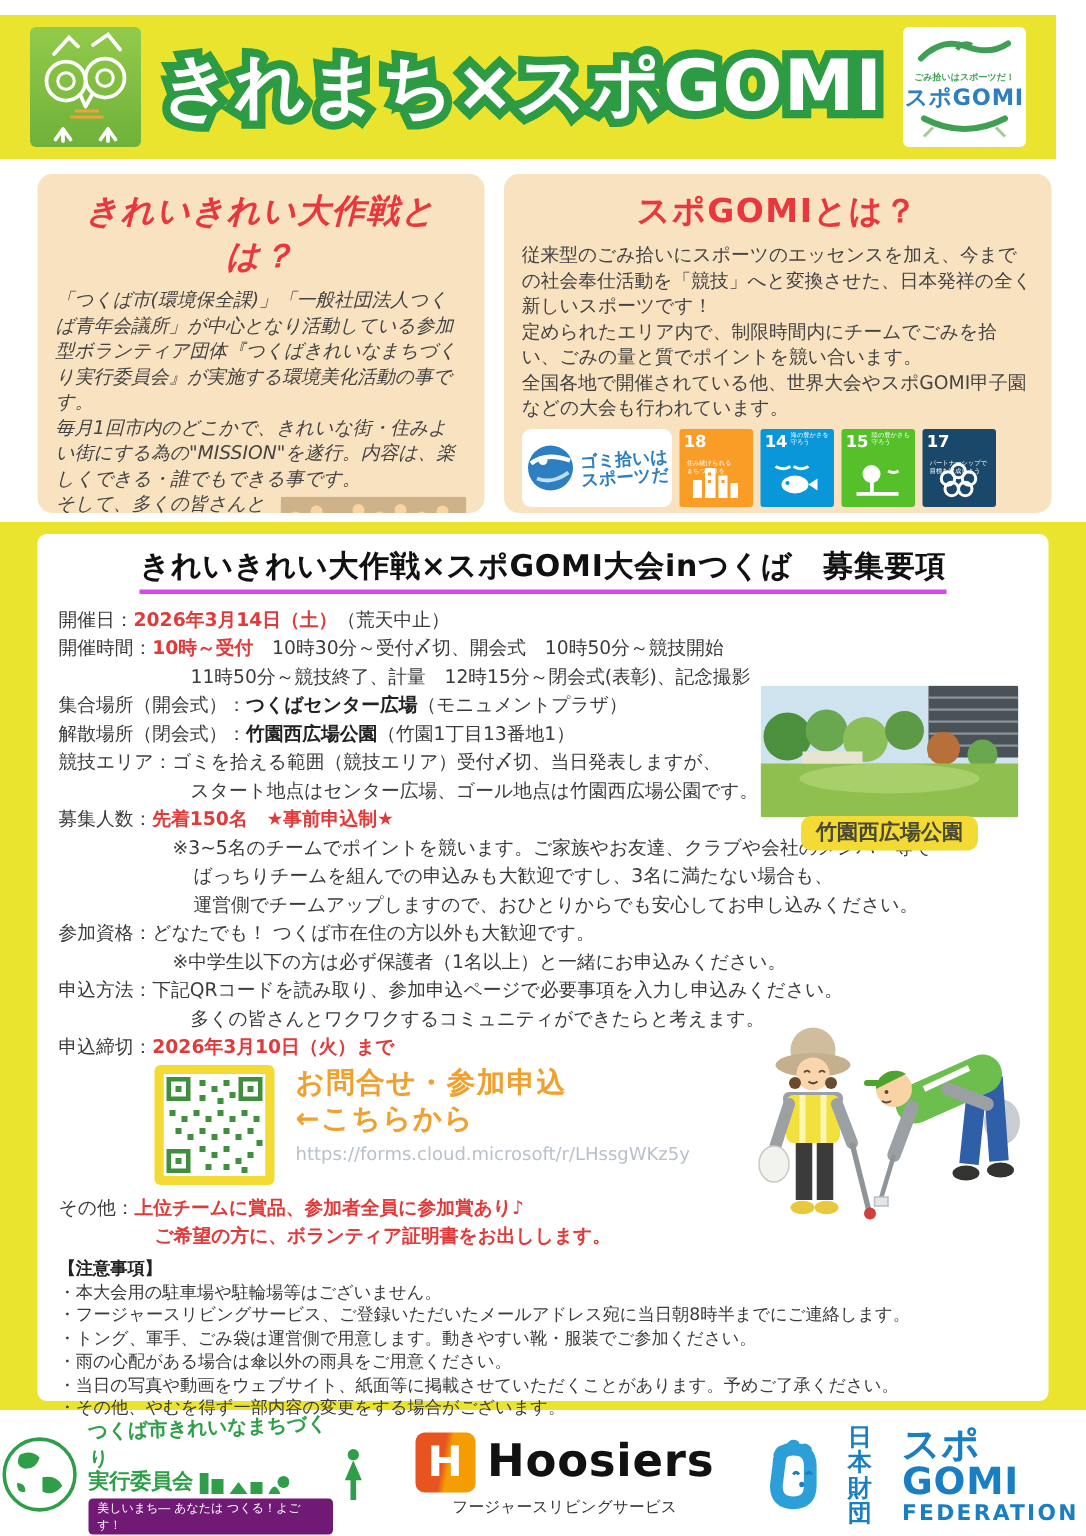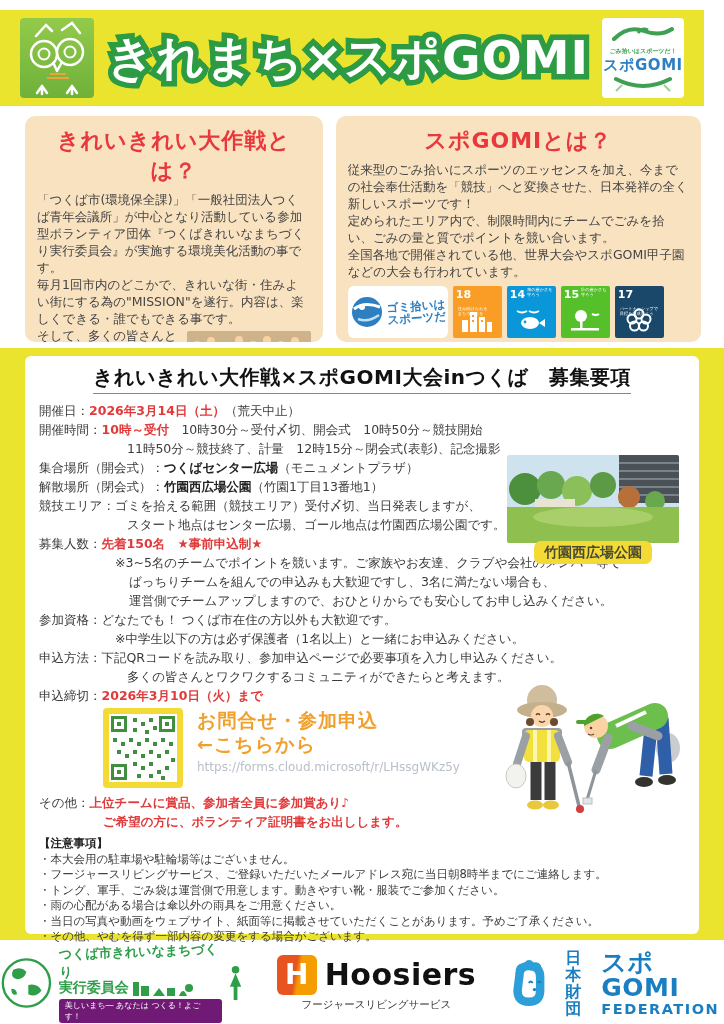--- a/index.html
+++ b/index.html
@@ -19,40 +19,40 @@
                     0 5px 0 #2c9b44,0 -5px 0 #2c9b44,5px 0 0 #2c9b44,-5px 0 0 #2c9b44; }
   .banner-title .t-fill { position:relative; color:#fff; }
   .spg-badge { width:82px; height:80px; background:#fff; border-radius:4px; flex:none;
                display:flex; flex-direction:column; align-items:center; justify-content:center; position:relative; overflow:hidden; }
   .spg-tag { font-size:6px; color:#3fa053; font-weight:bold; margin-top:2px; }
   .spg-name { font-size:15px; color:#2d7fc1; font-weight:bold; letter-spacing:.5px; }
 
   
   .intro-row { position:absolute; top:116px; left:25px; width:676px; height:226px; display:flex; gap:13px; }
   .intro-box { background:#f9e2c0; border-radius:10px; padding:8px 12px 8px 12px; overflow:hidden; }
-  .intro-left { width:316px; }
+  .intro-left { width:316px;font-style:italic; }
   .intro-right { width:388px; }
   .intro-title { text-align:center; color:#e8383d; font-weight:bold; font-size:22px; letter-spacing:1px; margin:2px 0 5px 0; }
   .intro-body { font-size:12.5px; line-height:17px; color:#444; }
   .intro-body p { margin:0; }
   .crowd-photo { float:right; width:124px; height:84px; margin:4px 0 0 6px; border-radius:2px; overflow:hidden; }
   .logo-row { display:flex; align-items:center; gap:5px; margin-top:6px; }
   .gomi-logo { width:100px; height:52px; background:#fff; border-radius:6px; display:flex; align-items:center; justify-content:center; gap:3px; flex:none; }
   .gomi-logo-text { color:#2d7fc1; font-weight:bold; font-size:11.5px; line-height:12px; transform:rotate(-4deg); white-space:pre-line; }
   .sdg-tile { width:49px; height:52px; border-radius:2px; color:#fff; padding:2px 3px; position:relative; flex:none; }
   .sdg-num { font-weight:bold; font-size:11px; display:inline-block; vertical-align:top; }
   .sdg-label { font-size:4.2px; line-height:4.8px; display:inline-block; vertical-align:top; margin-left:2px; white-space:pre-line; }
   .sdg-icon { position:absolute; left:0; right:0; bottom:2px; text-align:center; }
 
   
   .band { position:absolute; top:348px; left:0; width:724px; height:592px; background:#ebe42f; }
   .main-box { position:absolute; top:8px; left:25px; width:674px; height:578px; background:#fff; border-radius:6px; padding:8px 14px; }
   .main-title-wrap { text-align:center; margin-bottom:7px; }
   .main-title { display:inline-block; font-size:20px; font-weight:bold; color:#111;
-                border-bottom:1px solid #d946ef; padding-bottom:2px; letter-spacing:.5px; }
+                border-bottom:3px solid #d946ef; padding-bottom:2px; letter-spacing:.5px; }
   .info { font-size:12.5px; line-height:19px; color:#3b3b3b; position:relative; }
   .info .red { color:#e03a3a; font-weight:bold; }
   .info .bold { font-weight:bold; color:#222; }
   .ind-a { padding-left:88px; } .ind-b { padding-left:76px; } .ind-c { padding-left:90px; } .ind-d { padding-left:64px; }
   .park { position:absolute; top:54px; right:6px; width:172px; text-align:center; }
   .park-photo { width:172px; height:88px; border-radius:2px; overflow:hidden; }
   .park-caption { display:inline-block; margin-top:-12px; position:relative; background:#f3da35; border-radius:7px;
                   font-size:14px; font-weight:bold; color:#4a4a33; padding:2px 10px; }
   .qr-row { display:flex; margin:3px 0 0 64px; align-items:flex-start; }
   .qr-box { width:80px; height:80px; background:#f3da35; border-radius:4px; padding:6px; flex:none; }

